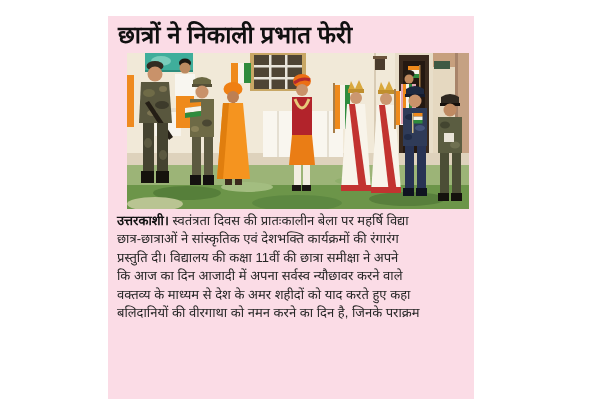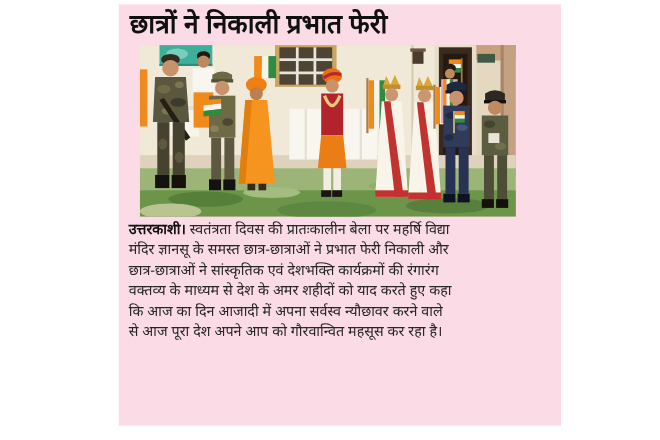--- a/index.html
+++ b/index.html
@@ -1,18 +1,18 @@
 <!DOCTYPE html>
 <html><head>
 <meta charset="utf-8">
 <style>
   html,body{margin:0;padding:0;background:#ffffff;}
   .page{position:relative;width:600px;height:400px;background:#ffffff;overflow:hidden;
         font-family:"Liberation Sans","DejaVu Sans",sans-serif;}
-  .panel{position:absolute;left:108px;top:4px;width:366px;height:383px;background:#fbdce6;padding-left:36px;}
+  .panel{position:absolute;left:108px;top:16px;width:366px;height:383px;background:#fbdce6;}
   .headline{position:absolute;left:10px;top:4px;margin:0;font-size:24px;line-height:30px;
             font-weight:bold;color:#101010;white-space:nowrap;letter-spacing:0;}
   .photo{position:absolute;left:19px;top:37px;width:342px;height:156px;overflow:hidden;
          box-shadow:0 0 0 1px rgba(90,60,60,.18) inset;}
   .photo svg{display:block;width:342px;height:156px;}
   .article{position:absolute;left:9px;top:196px;width:354px;color:#262626;}
   .t-line{font-size:13px;line-height:18.4px;white-space:nowrap;}
   .dateline{font-weight:bold;color:#111111;}
 </style>
 </head>
@@ -233,21 +233,21 @@
           <rect x="313" y="100" width="9" height="40" fill="#4c4e36"></rect>
           <rect x="325" y="100" width="9" height="40" fill="#4c4e36"></rect>
           <rect x="311" y="140" width="11" height="8" fill="#14110d"></rect>
           <rect x="324" y="140" width="11" height="8" fill="#14110d"></rect>
         </g>
       </svg>
     </div>
 
     <div class="article">
       <div class="t-line"><span class="dateline">उत्तरकाशी।</span> <span>स्वतंत्रता दिवस की प्रातःकालीन बेला पर महर्षि विद्या</span></div>
-      <div class="t-line">मंदिर ज्ञानसू के समस्त छात्र-छात्राओं ने प्रभात फेरी निकाली और</div>
       <div class="t-line">छात्र-छात्राओं ने सांस्कृतिक एवं देशभक्ति कार्यक्रमों की रंगारंग</div>
+      <div class="t-line">प्रस्तुति दी। विद्यालय की कक्षा 11वीं की छात्रा समीक्षा ने अपने</div>
+      <div class="t-line">कि आज का दिन आजादी में अपना सर्वस्व न्यौछावर करने वाले</div>
       <div class="t-line">वक्तव्य के माध्यम से देश के अमर शहीदों को याद करते हुए कहा</div>
-      <div class="t-line">कि आज का दिन आजादी में अपना सर्वस्व न्यौछावर करने वाले</div>
-      <div class="t-line">से आज पूरा देश अपने आप को गौरवान्वित महसूस कर रहा है।</div>
+      <div class="t-line">बलिदानियों की वीरगाथा को नमन करने का दिन है, जिनके पराक्रम</div>
     </div>
 
   </div>
 </div>
 
 </body></html>

